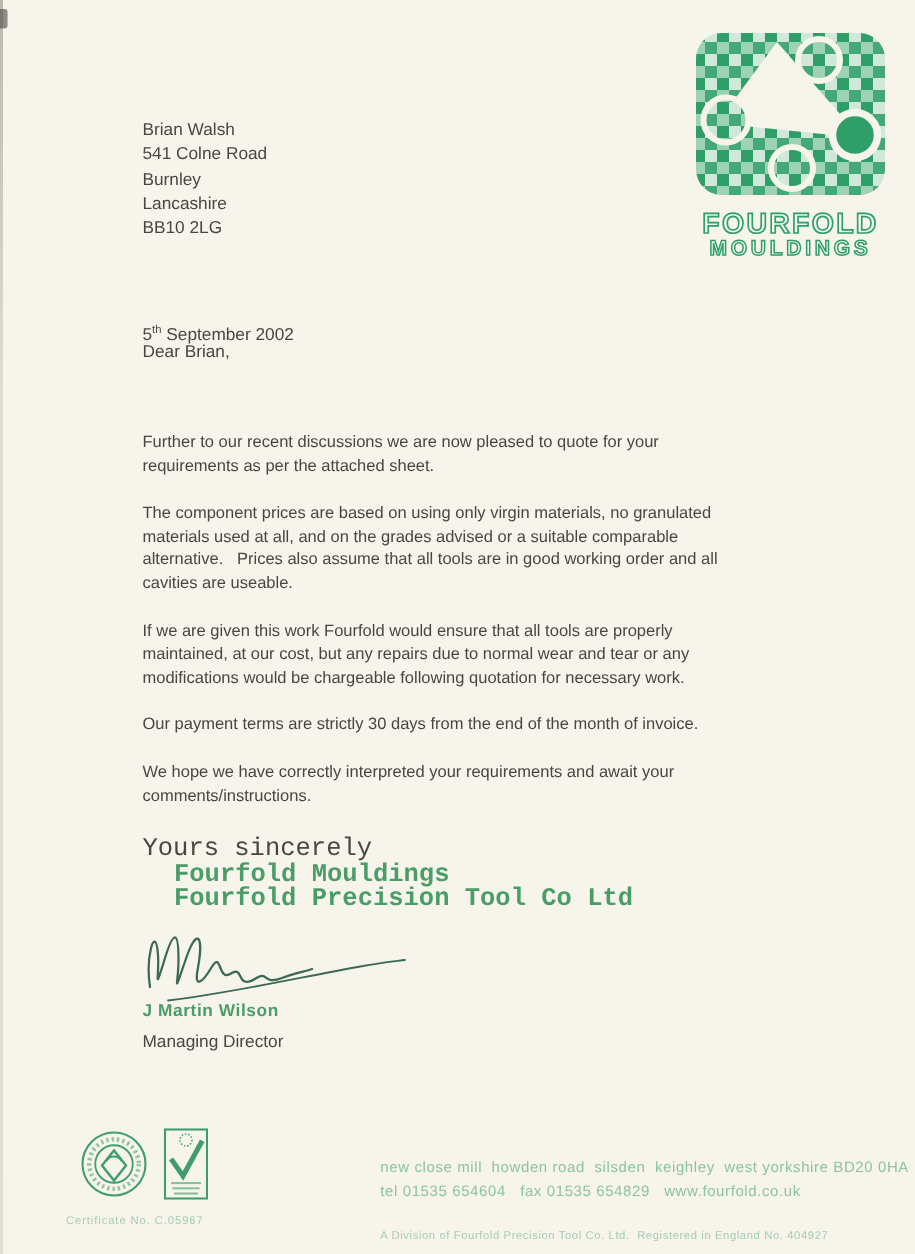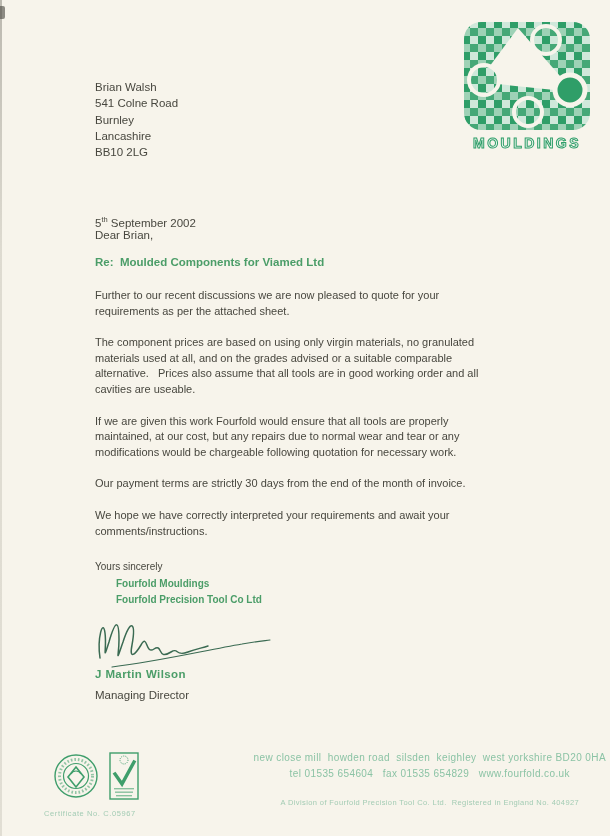--- a/index.html
+++ b/index.html
@@ -29,32 +29,32 @@
 
   
   .recipient{position:absolute;left:95px;top:79px;font-size:11.5px;line-height:16.3px;white-space:pre;}
   .date-line{position:absolute;left:95px;top:181px;font-size:11.5px;margin-top:34px;}
   .date-line sup{font-size:7.5px;vertical-align:super;}
   .salutation{position:absolute;left:95px;top:229px;font-size:11.5px;}
   .subject{position:absolute;left:95px;top:256px;font-size:11.5px;font-weight:bold;color:#4b9d68;white-space:pre;}
   .body-block{position:absolute;left:95px;top:288px;width:470px;}
   .para{font-size:11px;line-height:15.6px;margin:0 0 16px 0;white-space:pre;}
 
-  .closing-block{position:absolute;left:95px;top:559px;font-size:10px;line-height:16.5px;}
+  .closing-block{position:absolute;left:95px;top:559px;font-size:17px;line-height:16.5px;font-family:Liberation Mono, monospace;}
   .company-line{font-weight:bold;color:#4b9d68;padding-left:21px;}
 
   .signature{position:absolute;left:90px;top:604px;}
   .signer-name{position:absolute;left:95px;top:668px;font-size:11.5px;font-weight:bold;color:#4b9d68;letter-spacing:.4px;}
   .signer-title{position:absolute;left:95px;top:689px;font-size:11.5px;}
 
   
   .badges{position:absolute;left:52px;top:752px;display:flex;gap:9px;align-items:flex-start;}
   .certificate{position:absolute;left:44px;top:809px;font-size:7.5px;letter-spacing:.6px;color:#a3ccb4;white-space:pre;}
 
-  .footer{position:absolute;top:750px;right:4px;text-align:center;color:#8bc3a5;}
+  .footer{position:absolute;top:771px;right:4px;text-align:left;color:#8bc3a5;}
   .footer-line{font-size:10px;line-height:15.5px;letter-spacing:.4px;white-space:pre;}
   .footer-reg{font-size:7.5px;line-height:12px;margin-top:16px;color:#a3ccb4;letter-spacing:.4px;white-space:pre;}
 </style>
 </head>
 <body>
 
 <div class="page">
   <div class="scan-edge"></div>
   <div class="scan-notch"></div>
 
@@ -69,33 +69,33 @@
           <rect y="8" width="8" height="8" fill="#9ed2b6"></rect>
         </pattern>
       </defs>
       <rect x="2" y="2" width="126" height="108" rx="17" fill="url(#chk)"></rect>
       <polygon points="56,8 112,72 16,62" fill="#f7f4eb"></polygon>
       <circle cx="84" cy="20" r="14" fill="url(#chk)" stroke="#f7f4eb" stroke-width="4"></circle>
       <circle cx="22" cy="60" r="15" fill="url(#chk)" stroke="#f7f4eb" stroke-width="4"></circle>
       <circle cx="108" cy="70" r="15" fill="#2f9e68" stroke="#f7f4eb" stroke-width="5"></circle>
       <circle cx="66" cy="92" r="14" fill="url(#chk)" stroke="#f7f4eb" stroke-width="4"></circle>
     </svg>
+    <div class="logo-word1">FOURFOLD</div>
     <div class="logo-word2">MOULDINGS</div>
   </div>
 
   <div class="recipient">Brian Walsh
 541 Colne Road
 Burnley
 Lancashire
 BB10 2LG</div>
 
   <div class="date-line"><span>5</span><sup>th</sup><span> September 2002</span></div>
 
   <div class="salutation">Dear Brian,</div>
-  <div class="subject">Re:  Moulded Components for Viamed Ltd</div>
 
   <div class="body-block">
     <p class="para">Further to our recent discussions we are now pleased to quote for your
 requirements as per the attached sheet.</p>
     <p class="para">The component prices are based on using only virgin materials, no granulated
 materials used at all, and on the grades advised or a suitable comparable
 alternative.   Prices also assume that all tools are in good working order and all
 cavities are useable.</p>
     <p class="para">If we are given this work Fourfold would ensure that all tools are properly
 maintained, at our cost, but any repairs due to normal wear and tear or any

